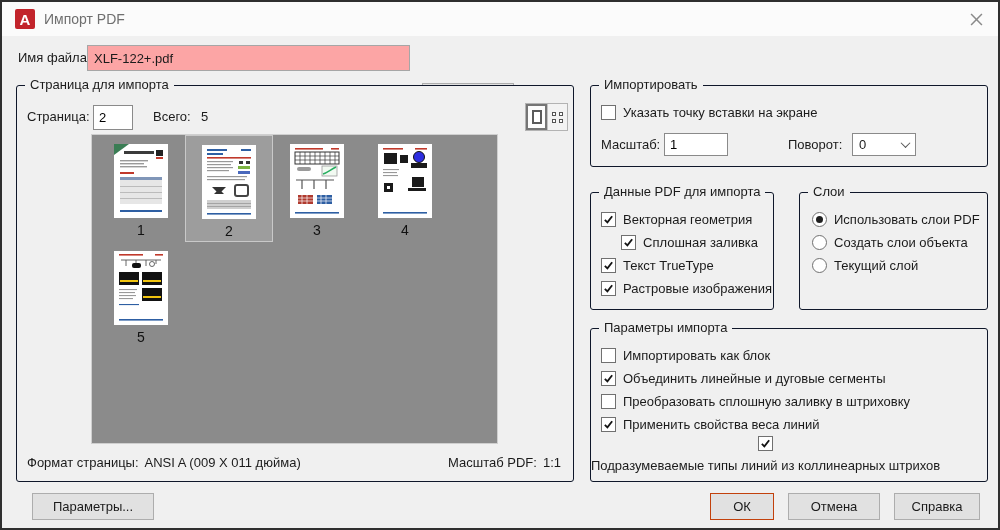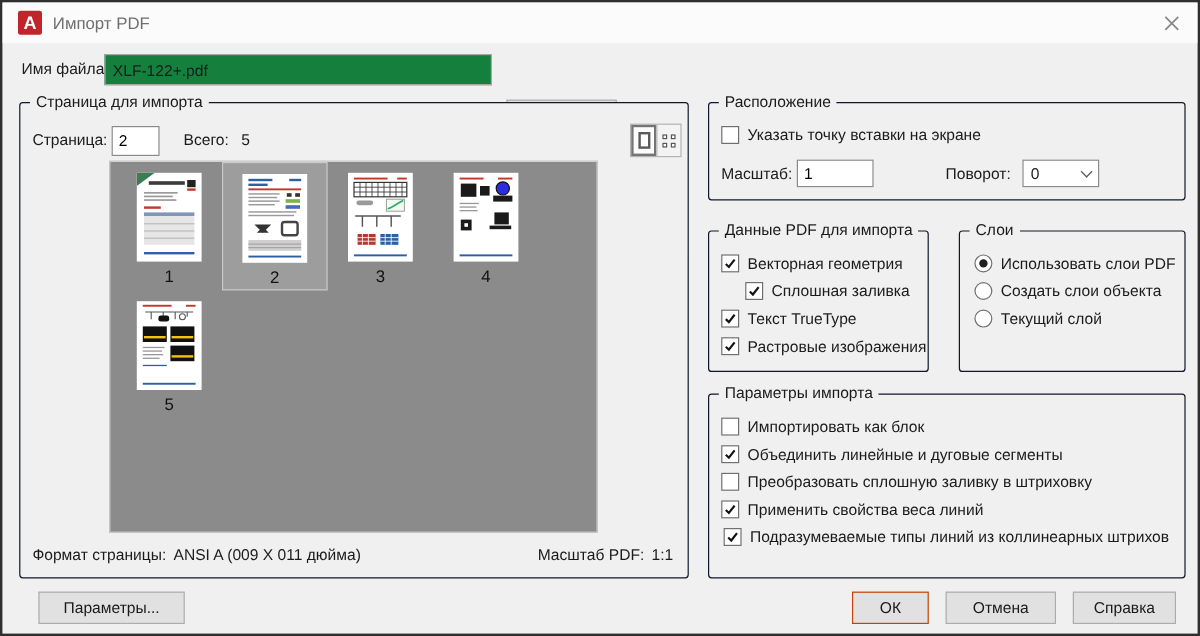--- a/index.html
+++ b/index.html
@@ -15,21 +15,21 @@
   .titlebar{position:absolute; left:0; top:0; width:996px; height:34px; background:#fbfbfb;}
   .app-logo{position:absolute; left:13px; top:7px; width:20px; height:20px;
     background:#c2242b; color:#fff; font-weight:bold; font-size:15px;
     display:flex; align-items:center; justify-content:center; border-radius:2px;}
   .title-text{position:absolute; left:42px; top:9px; font-size:14px; color:#6f6f6f;}
   .close-btn{position:absolute; right:10px; top:6px; width:24px; height:22px;
     display:flex; align-items:center; justify-content:center;}
   
   .file-label{position:absolute; left:16px; top:48px;}
   .file-input{position:absolute; left:85px; top:43px; width:323px; height:26px;
-    border:1px solid #a6a6a6; background:#15803d; padding:0 6px; font:inherit; color:#1b1b1b;}
+    border:1px solid #a6a6a6; background:#fca5a5; padding:0 6px; font:inherit; color:#1b1b1b;}
   .browse-btn{position:absolute; left:420px; top:57px; width:92px; height:28px;margin-top:24px;}
   
   .btn{display:flex; align-items:center; justify-content:center;
     background:#e1e1e1; border:1px solid #adadad; font:inherit; color:#1b1b1b; cursor:default;}
   .btn.default{border:1px solid #c2410c;}
   
   .group{position:absolute; border:1px solid #0f172a; border-radius:3px; background:#f0f0f0;}
   .group-title{position:absolute; top:-9px; left:8px; background:#f0f0f0; padding:0 5px; white-space:nowrap;}
   #group-page{left:14px; top:83px; width:558px; height:397px;}
   #group-location{left:588px; top:83px; width:398px; height:82px;}
@@ -246,21 +246,21 @@
       <span>Формат страницы:</span>
       <span>ANSI A (009 X 011 дюйма)</span>
     </div>
     <div class="pdfscale-line">
       <span>Масштаб PDF:</span>
       <span>1:1</span>
     </div>
   </div>
 
   <div class="group" id="group-location">
-    <div class="group-title">Расположение</div>
+    <div class="group-title">Импортировать</div>
     <div class="chk-row" id="loc-chk">
       <span class="chk-box"></span>
       <span>Указать точку вставки на экране</span>
     </div>
     <div class="scale-label">Масштаб:</div>
     <input class="scale-input" value="1" style="">
     <div class="rot-label">Поворот:</div>
     <div class="dropdown">
       <span>0</span>
       <span class="chev"></span>
@@ -345,21 +345,21 @@
           <span>Преобразовать сплошную заливку в штриховку</span>
         </div>
         <div class="chk-row" style="top: 84px; left: 10px;">
           <span class="chk-box">
             <svg width="11" height="11" viewBox="0 0 12 12">
               <path d="M2 6.5 L4.8 9.2 L10 2.5" stroke="#141414" stroke-width="2" fill="none"></path>
             </svg>
           </span>
           <span>Применить свойства веса линий</span>
         </div>
-        <div class="chk-row" style="top: 107px; left: 12px;">
+        <div class="chk-row" style="top: 107px; left: 0; flex-direction: column;">
           <span class="chk-box">
             <svg width="11" height="11" viewBox="0 0 12 12">
               <path d="M2 6.5 L4.8 9.2 L10 2.5" stroke="#141414" stroke-width="2" fill="none"></path>
             </svg>
           </span>
           <span>Подразумеваемые типы линий из коллинеарных штрихов</span>
         </div>
       </div>
   </div>
 

